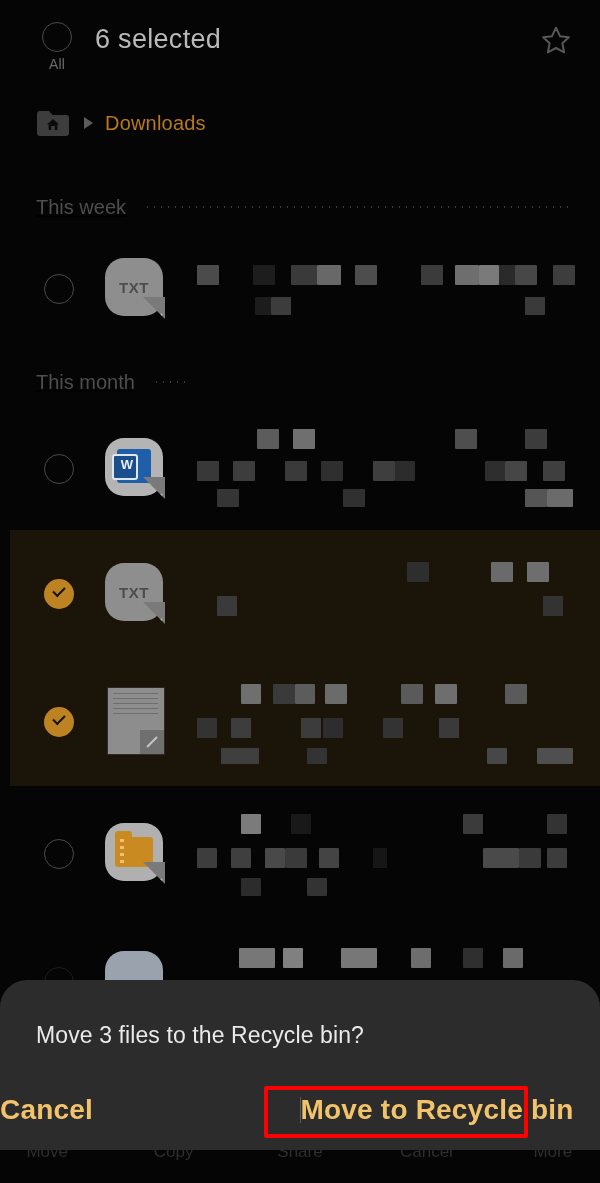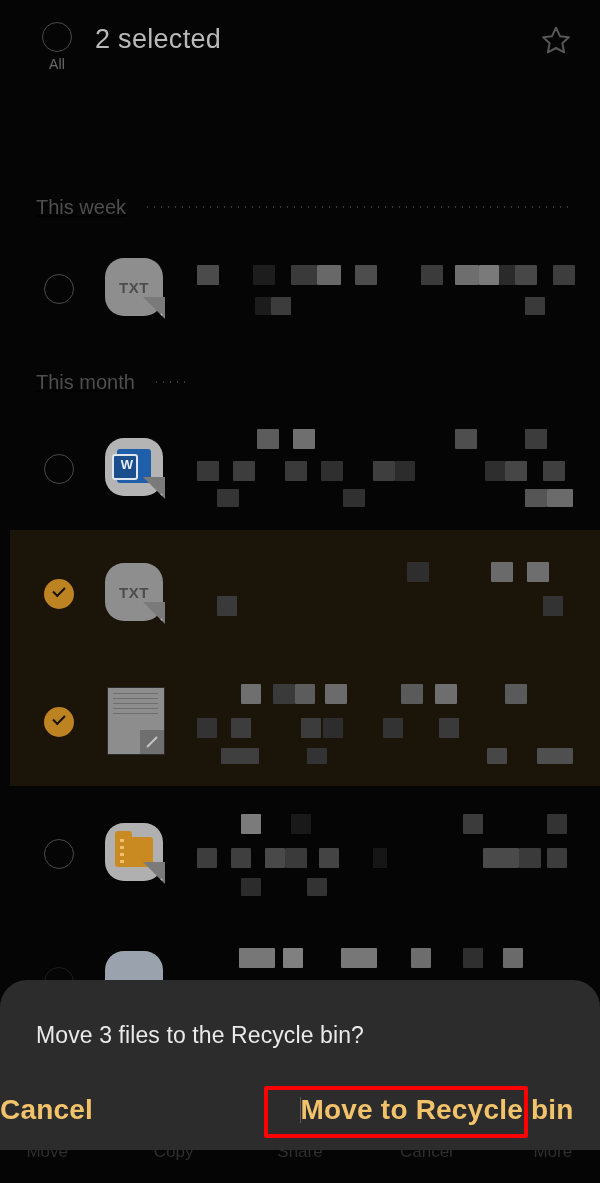--- a/index.html
+++ b/index.html
@@ -204,27 +204,35 @@
 
 <div id="screen">
 
   <div id="header">
 
     <div id="select-all-wrap">
       <div class="circle-box"></div>
       <div id="select-all-label">All</div>
     </div>
 
-    <div id="selected-count">2 selected</div>
+    <div id="selected-count">6 selected</div>
 
     <svg id="star-icon" viewBox="0 0 24 24">
       <polygon points="12,2.8 15,9.1 21.6,9.9 16.8,14.5 18.1,21.2 12,18 5.9,21.2 7.2,14.5 2.4,9.9 9,9.1" fill="none" stroke="#9a9a9a" stroke-width="1.5" stroke-linejoin="round"></polygon>
     </svg>
   </div>
 
+  <div id="breadcrumb">
+    <svg id="home-folder-icon" viewBox="0 0 34 28">
+      <path d="M1 5 A3 3 0 0 1 4 2 L13 2 L16.5 6 L30 6 A3 3 0 0 1 33 9 L33 24 A3 3 0 0 1 30 27 L4 27 A3 3 0 0 1 1 24 Z" fill="#3d3d3d"></path>
+      <path d="M17 10 L23 15.5 L21.4 15.5 L21.4 21 L18.8 21 L18.8 17 L15.2 17 L15.2 21 L12.6 21 L12.6 15.5 L11 15.5 Z" fill="#0b0b0b"></path>
+    </svg>
+    <div id="crumb-sep"></div>
+    <div id="crumb-downloads">Downloads</div>
+  </div>
 
   <div class="section" style="top:185px">
     <div class="section-label">This week</div>
     <div class="section-dots"></div>
   </div>
 
   <div class="row" style="top:225px">
     <div class="row-check">
       <div class="circle-box"></div>
     </div>

